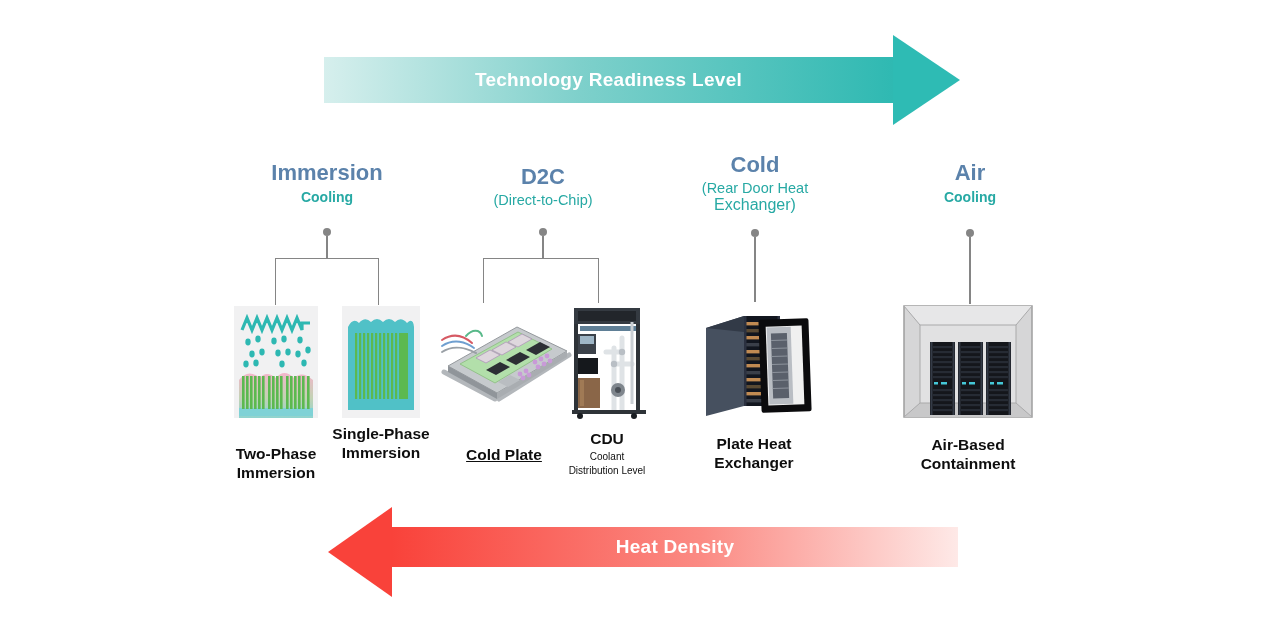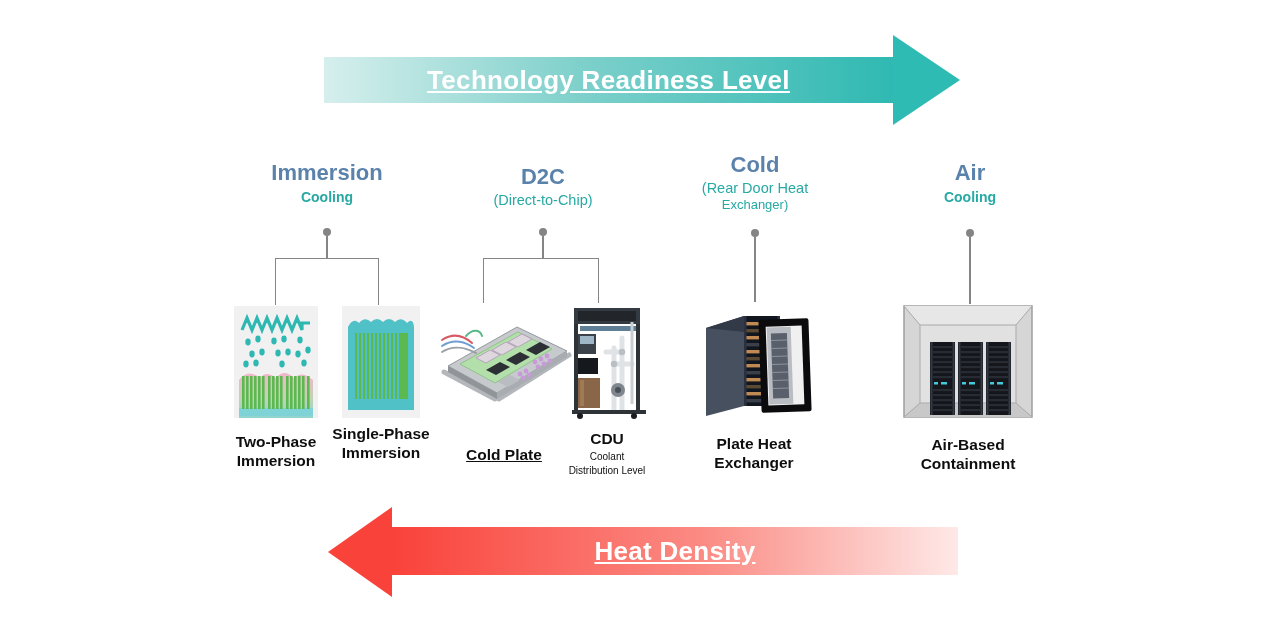--- a/index.html
+++ b/index.html
@@ -1,38 +1,38 @@
 <!DOCTYPE html>
 <html><head>
 <meta charset="utf-8">
 <style>
   html,body{margin:0;padding:0;background:#ffffff;}
   .canvas{position:relative;width:1284px;height:632px;background:#ffffff;overflow:hidden;
           font-family:"Liberation Sans",sans-serif;}
 
   
   .arrow-body{position:absolute;display:flex;align-items:center;justify-content:center;}
-  .arrow-label{color:#ffffff;font-weight:bold;font-size:26px;letter-spacing:.3px;text-decoration:underline;}
+  .arrow-label{color:#ffffff;font-weight:bold;font-size:19px;letter-spacing:.3px;}
   .trl-body{left:324px;top:57px;width:569px;height:46px;
             background:linear-gradient(90deg,#d6efed 0%,#7ed0cb 45%,#2fb9b2 100%);}
   .trl-head{position:absolute;left:893px;top:35px;width:0;height:0;
             border-top:45px solid transparent;border-bottom:45px solid transparent;
             border-left:67px solid #2ebbb4;}
-  .heat-body{left:392px;top:527px;width:566px;height:48px;
+  .heat-body{left:392px;top:527px;width:566px;height:40px;
              background:linear-gradient(90deg,#f9423a 0%,#fb8b84 55%,#fee9e7 100%);}
   .heat-head{position:absolute;left:328px;top:507px;width:0;height:0;
              border-top:45px solid transparent;border-bottom:45px solid transparent;
              border-right:64px solid #f9423a;}
 
   
   .cat{position:absolute;width:170px;text-align:center;}
   .cat-title{font-size:22px;font-weight:bold;color:#5b82ab;line-height:25px;}
   .cat-sub-large{font-size:14px;font-weight:bold;color:#27a9a4;line-height:25px;}
   .cat-sub-small{font-size:14.5px;color:#27a9a4;line-height:16.5px;margin-top:3px;}
-  .cat-sub-small2{font-size:13px;color:#27a9a4;line-height:16.5px;}
+  .cat-sub-small2{font-size:16px;color:#27a9a4;line-height:16.5px;}
   #cat1{left:242px;top:160px;} #cat2{left:458px;top:164px;}
   #cat3{left:670px;top:152px;} #cat4{left:885px;top:160px;}
 
   
   .dot{position:absolute;width:8px;height:8px;border-radius:50%;background:#858585;}
   #dot1{left:323px;top:228px;} #dot2{left:539px;top:228px;}
   #dot3{left:751px;top:229px;} #dot4{left:966px;top:229px;}
   .stem{position:absolute;width:2px;background:#858585;}
   #stem1{left:326px;top:236px;height:22px;} #stem2{left:542px;top:236px;height:22px;}
   #stem3{left:754px;top:237px;height:65px;} #stem4{left:969px;top:237px;height:67px;}
@@ -42,21 +42,21 @@
 
   
   .pic{position:absolute;}
   #pic-twophase{left:234px;top:306px;} #pic-singlephase{left:342px;top:306px;}
   #pic-coldplate{left:438px;top:310px;} #pic-cdu{left:570px;top:302px;}
   #pic-rdhx{left:698px;top:302px;}     #pic-air{left:903px;top:305px;}
 
   
   .caption{position:absolute;width:130px;text-align:center;font-size:15.5px;
            font-weight:600;color:#0e0e0e;line-height:19px;}
-  #cap1{left:211px;top:432px;} #cap2{left:316px;top:424px;}
+  #cap1{left:211px;top:444px;} #cap2{left:316px;top:424px;}
   #cap3{left:439px;top:445px;text-decoration:underline;} #cap4{left:542px;top:429px;}
   #cap5{left:689px;top:434px;} #cap6{left:903px;top:435px;}
   .cdu-sub{font-size:10px;font-weight:400;line-height:13.5px;}
   .cdu-sub-first{margin-top:2px;}
 </style>
 </head>
 <body>
 
 <div class="canvas">
 

